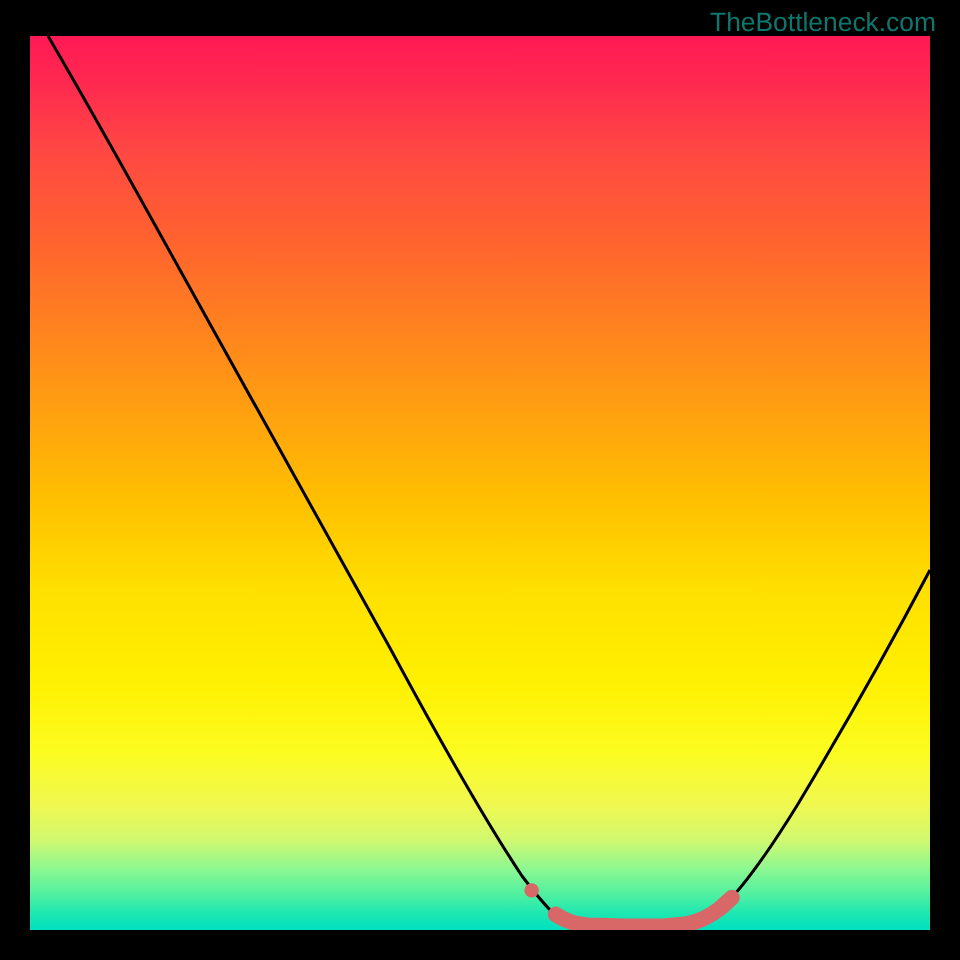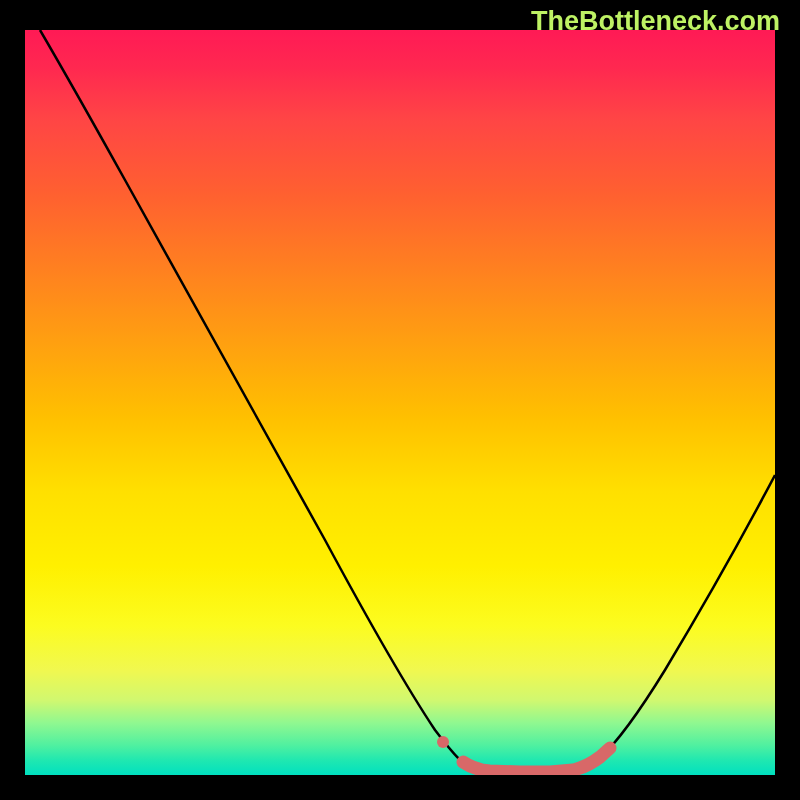--- a/index.html
+++ b/index.html
@@ -7,23 +7,23 @@
     width: 800px;
     height: 800px;
     background: #000;
     position: relative;
     font-family: Arial, sans-serif;
   }
   .watermark {
     position: absolute;
     top: 6px;
     right: 20px;
-    color: #bef264;
-    font-size: 27px;
-    font-weight: 700;
+    color: #0f766e;
+    font-size: 22px;
+    font-weight: 400;
     z-index: 10;
   }
   .chart-area {
     position: absolute;
     left: 25px;
     top: 30px;
     width: 750px;
     height: 745px;
     background: linear-gradient(to bottom,
       #ff1a55 0%,

